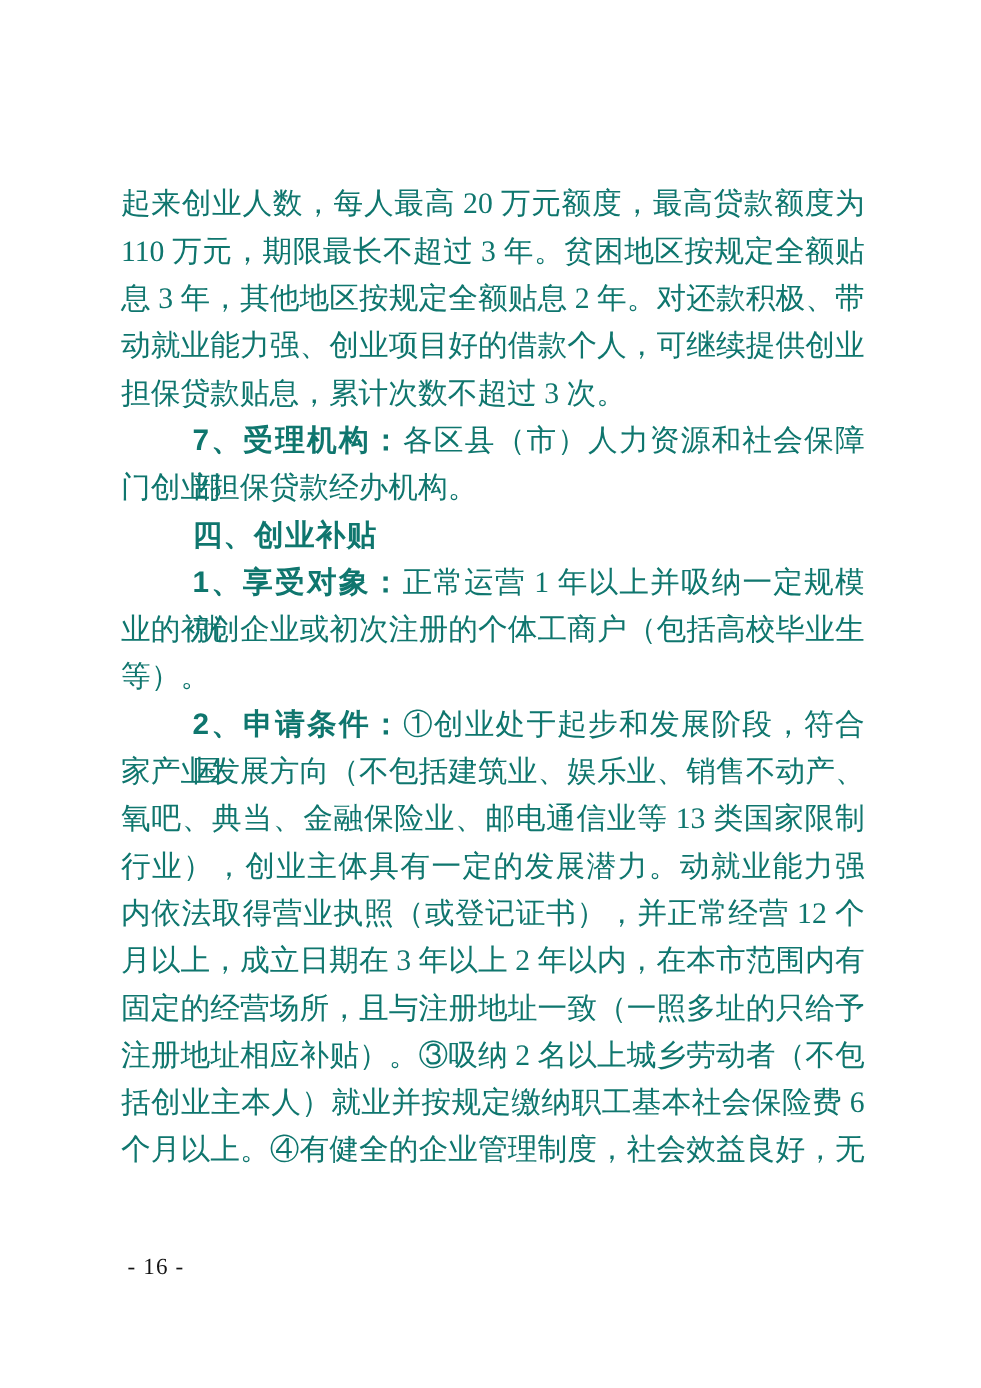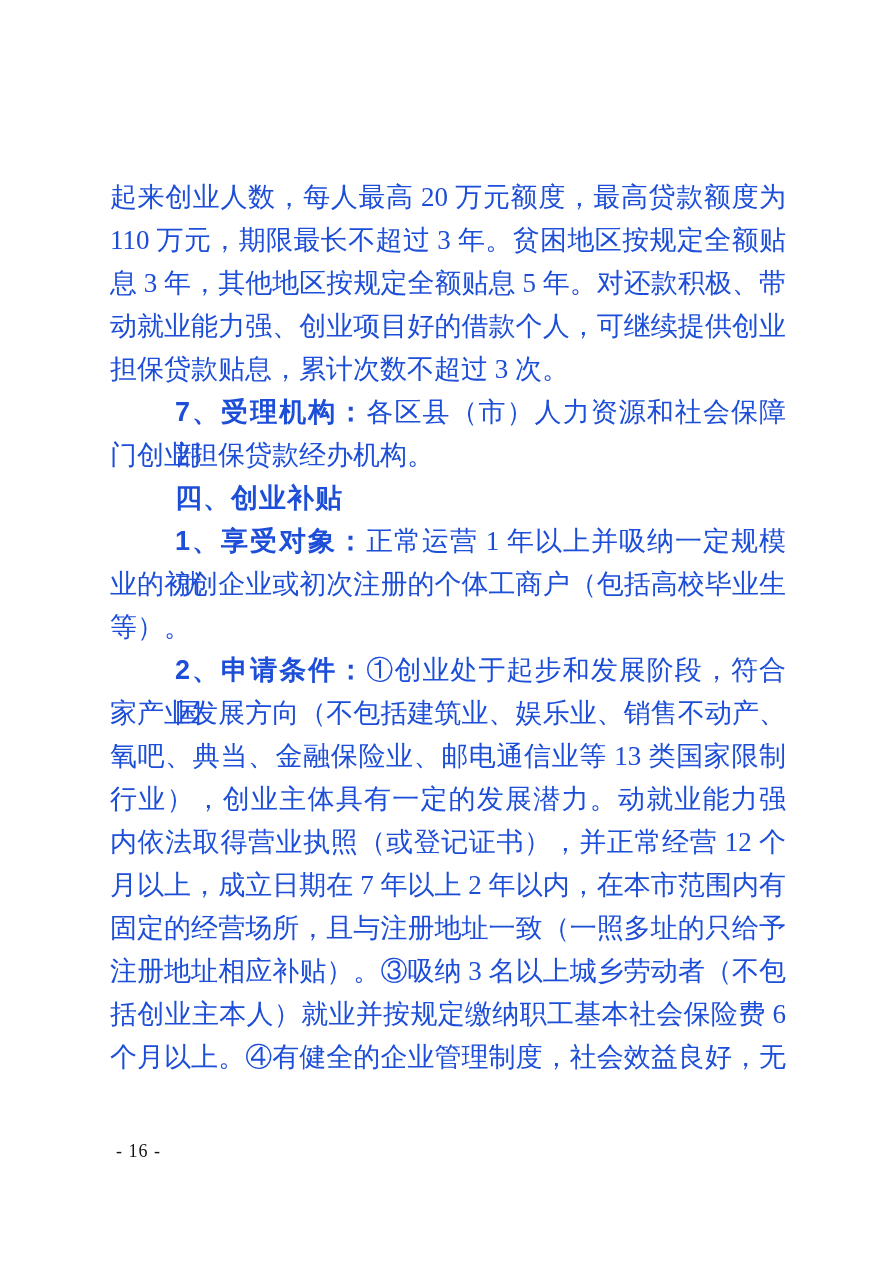--- a/index.html
+++ b/index.html
@@ -11,23 +11,23 @@
   .page {
     position: relative;
     width: 892px;
     height: 1262px;
     background: #ffffff;
     overflow: hidden;
   }
   .text-block {
     position: absolute;
     left: 110px;
-    top: 176px;
+    top: 164px;
     width: 676px;
-    color: #1d4ed8;
+    color: #0f766e;
   }
   .line {
     font-size: 27px;
     line-height: 43px;
     height: 43px;
     white-space: normal;
     text-align: justify;
     text-align-last: justify;
     -moz-text-align-last: justify;
   }
@@ -41,48 +41,48 @@
   }
   .seg-bold {
     font-weight: 700;
     font-family: "Liberation Sans", "DejaVu Sans", sans-serif;
     letter-spacing: 1px;
   }
   .footer-pagenum {
     position: absolute;
     left: 116px;
     top: 1138px;
-    font-size: 18px;
+    font-size: 21px;
     line-height: 26px;
     color: #141414;
     letter-spacing: 1px;
     font-family: "Liberation Serif", "DejaVu Serif", serif;
   }
 </style>
 </head>
 <body>
 
 <div class="page">
   <div class="text-block" id="text-block">
       <div class="line"><span class="seg">起来创业人数，每人最高 20 万元额度，最高贷款额度为</span></div>
       <div class="line"><span class="seg">110 万元，期限最长不超过 3 年。贫困地区按规定全额贴</span></div>
-      <div class="line"><span class="seg">息 3 年，其他地区按规定全额贴息 5 年。对还款积极、带</span></div>
+      <div class="line"><span class="seg">息 3 年，其他地区按规定全额贴息 2 年。对还款积极、带</span></div>
       <div class="line"><span class="seg">动就业能力强、创业项目好的借款个人，可继续提供创业</span></div>
       <div class="line no-just"><span class="seg">担保贷款贴息，累计次数不超过 3 次。</span></div>
       <div class="line indent"><span class="seg-bold">7、受理机构：</span><span class="seg">各区县（市）人力资源和社会保障部</span></div>
       <div class="line no-just"><span class="seg">门创业担保贷款经办机构。</span></div>
       <div class="line indent no-just"><span class="seg-bold">四、创业补贴</span></div>
       <div class="line indent"><span class="seg-bold">1、享受对象：</span><span class="seg">正常运营 1 年以上并吸纳一定规模就</span></div>
       <div class="line"><span class="seg">业的初创企业或初次注册的个体工商户（包括高校毕业生</span></div>
       <div class="line no-just"><span class="seg">等）。</span></div>
       <div class="line indent"><span class="seg-bold">2、申请条件：</span><span class="seg">①创业处于起步和发展阶段，符合国</span></div>
       <div class="line"><span class="seg">家产业发展方向（不包括建筑业、娱乐业、销售不动产、</span></div>
       <div class="line"><span class="seg">氧吧、典当、金融保险业、邮电通信业等 13 类国家限制</span></div>
       <div class="line"><span class="seg">行业），创业主体具有一定的发展潜力。动就业能力强</span></div>
       <div class="line"><span class="seg">内依法取得营业执照（或登记证书），并正常经营 12 个</span></div>
-      <div class="line"><span class="seg">月以上，成立日期在 7 年以上 2 年以内，在本市范围内有</span></div>
+      <div class="line"><span class="seg">月以上，成立日期在 3 年以上 2 年以内，在本市范围内有</span></div>
       <div class="line"><span class="seg">固定的经营场所，且与注册地址一致（一照多址的只给予</span></div>
-      <div class="line"><span class="seg">注册地址相应补贴）。③吸纳 3 名以上城乡劳动者（不包</span></div>
+      <div class="line"><span class="seg">注册地址相应补贴）。③吸纳 2 名以上城乡劳动者（不包</span></div>
       <div class="line"><span class="seg">括创业主本人）就业并按规定缴纳职工基本社会保险费 6</span></div>
       <div class="line"><span class="seg">个月以上。④有健全的企业管理制度，社会效益良好，无</span></div>
     </div>
   <div class="footer-pagenum">- 16 -</div>
 </div>
 
 </body></html>

